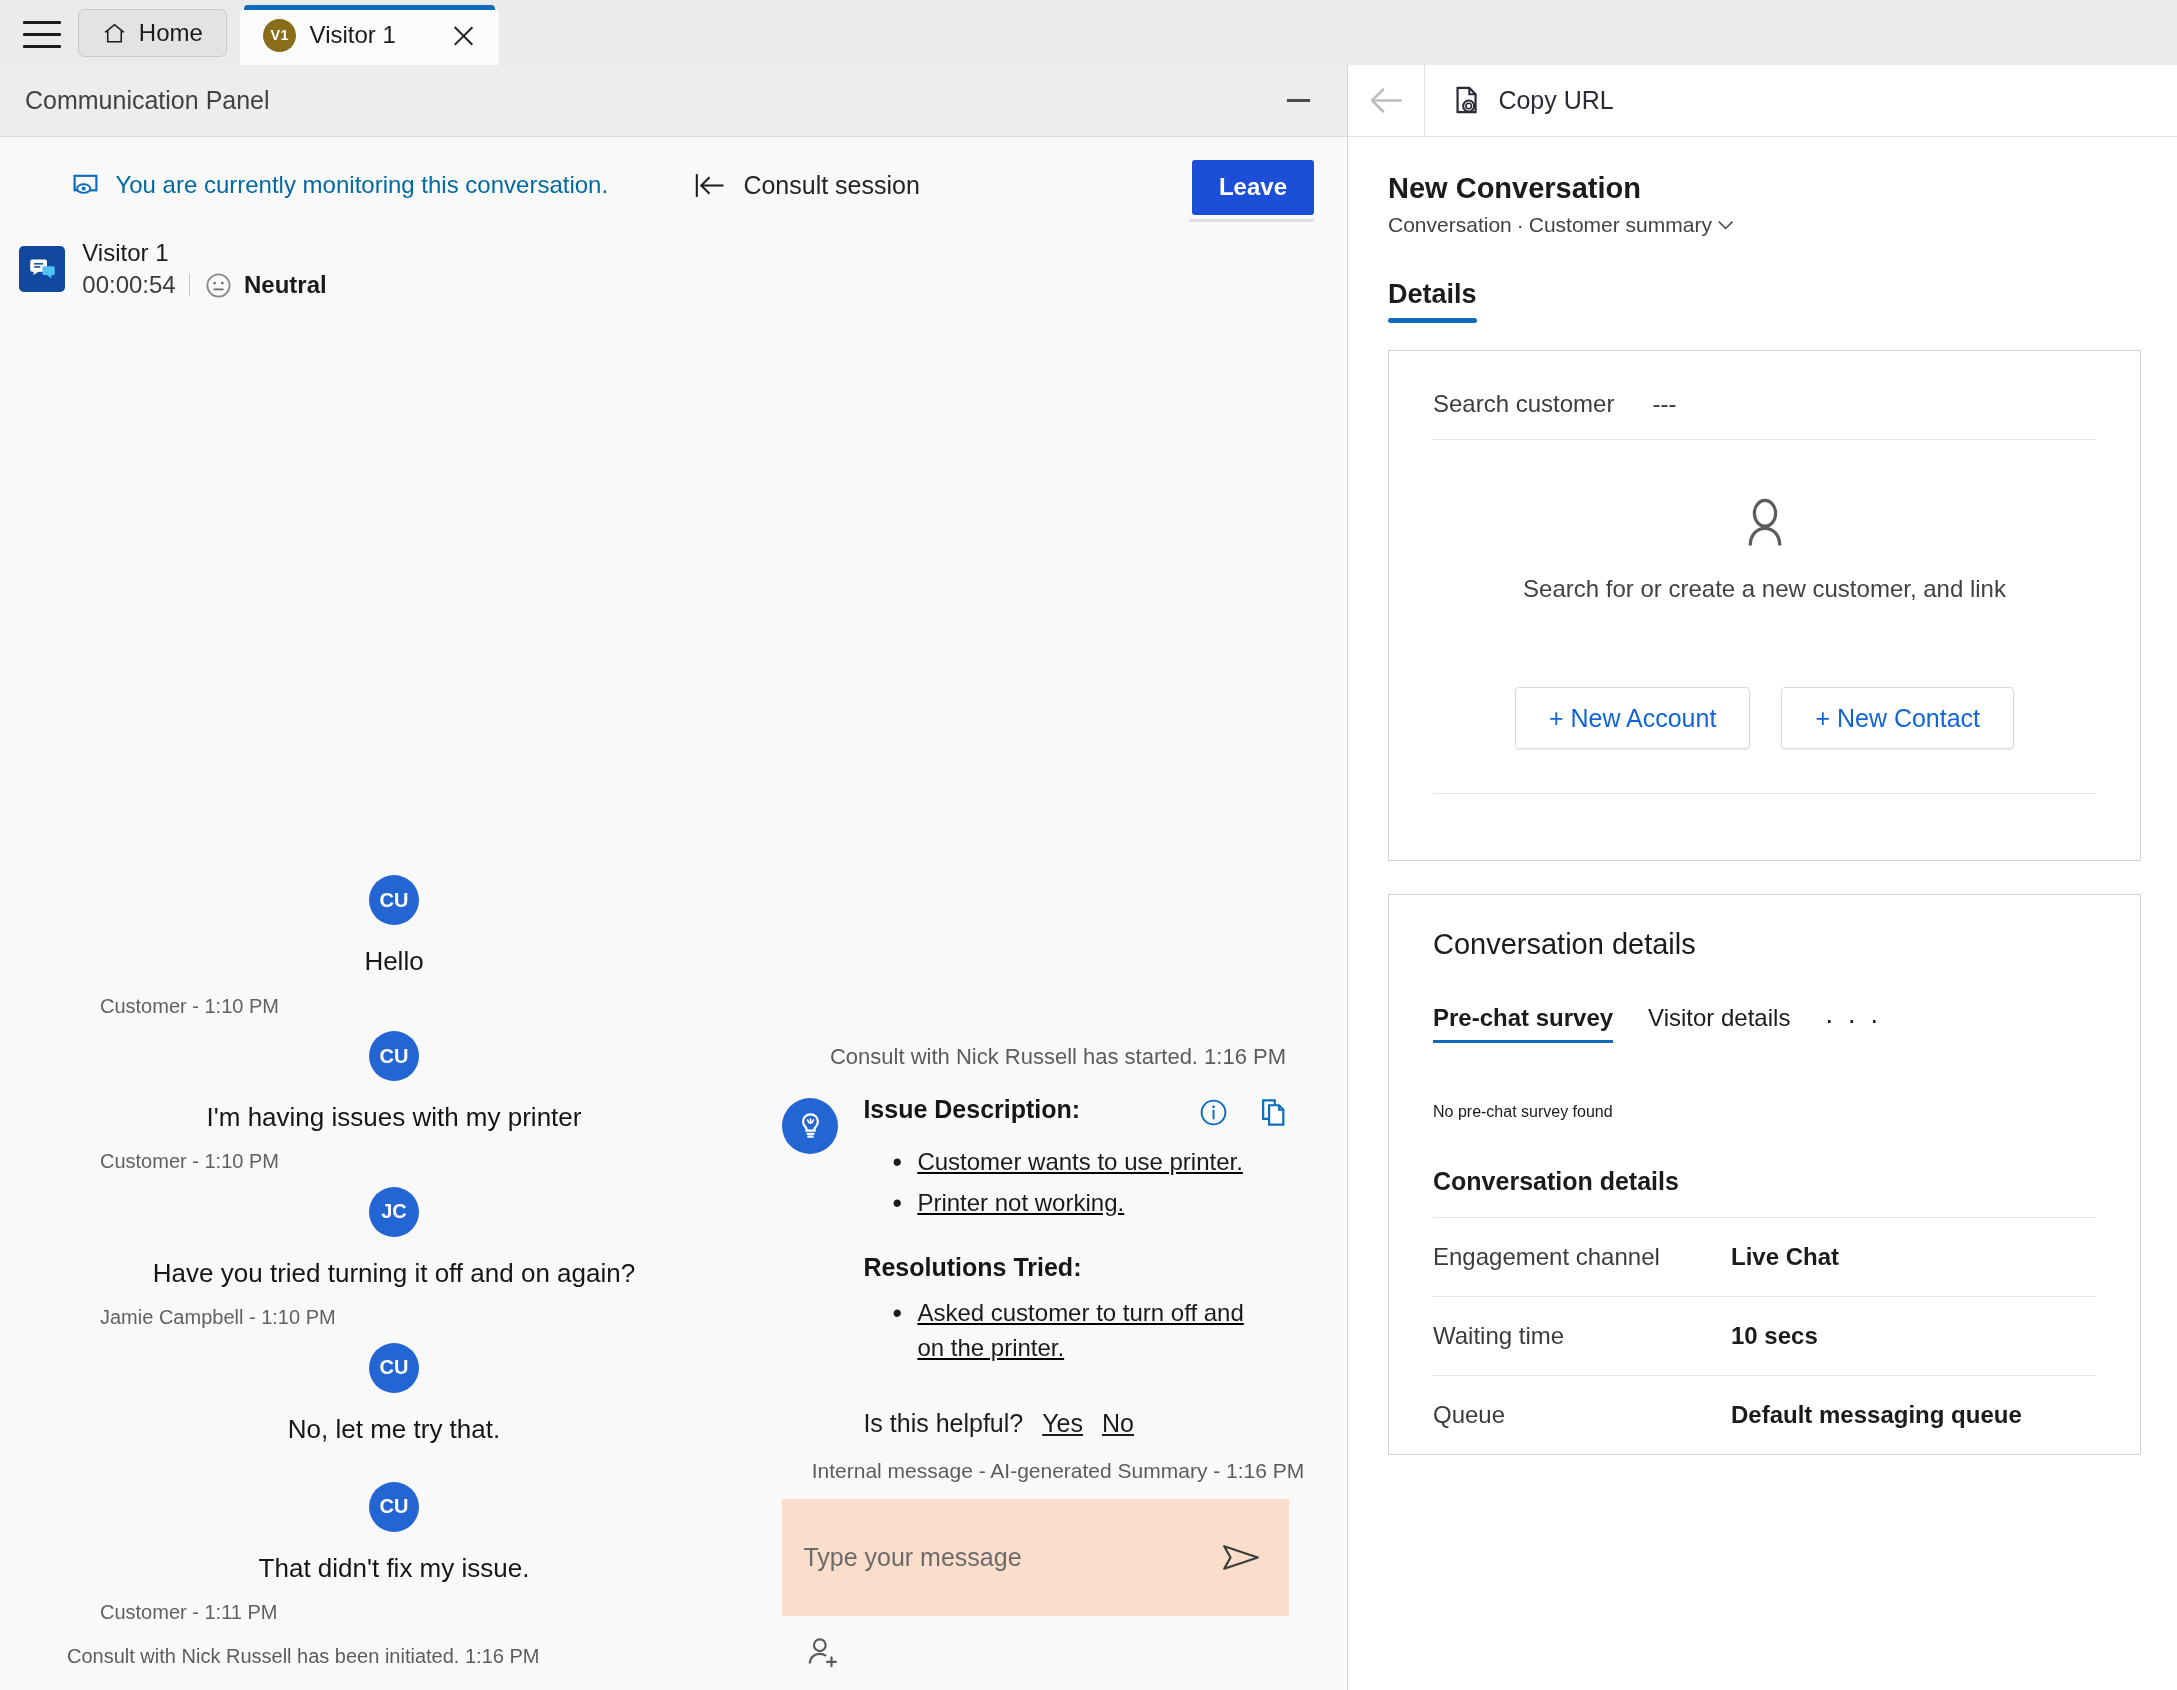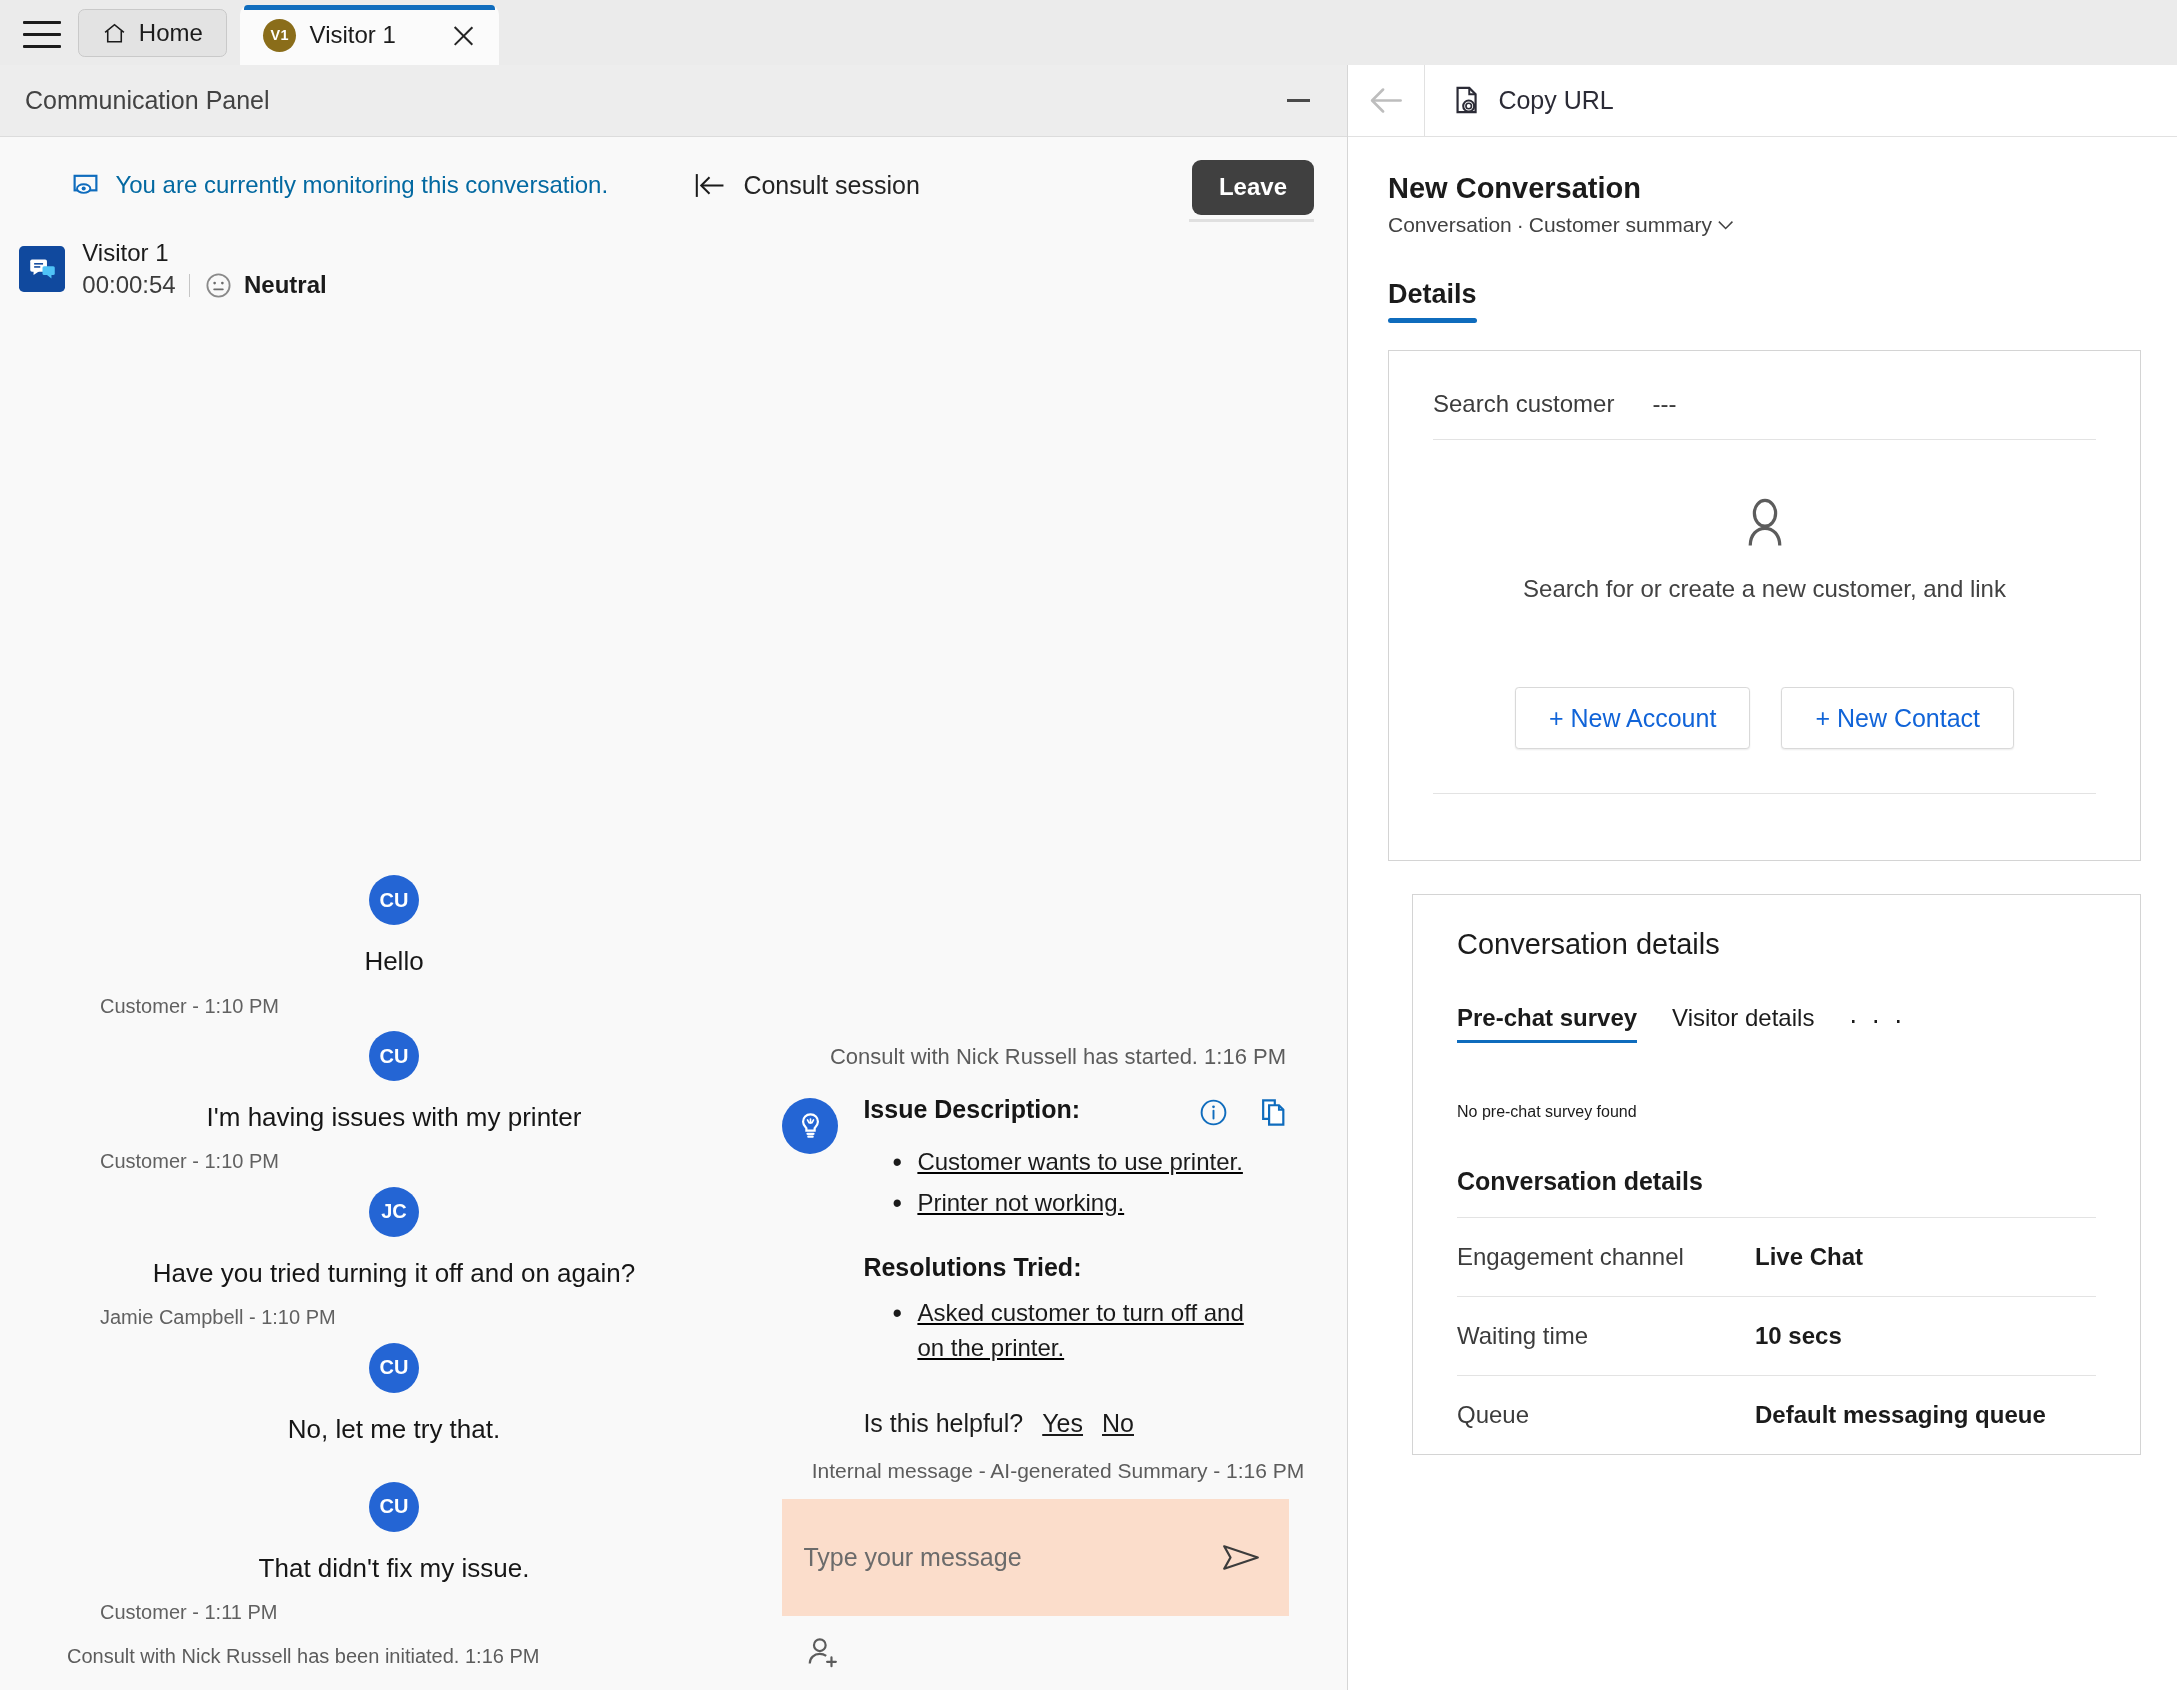--- a/index.html
+++ b/index.html
@@ -90,23 +90,23 @@
   }
   .monitor-note { display:flex; align-items:center; gap: 15.4px; }
   .monitor-note .txt { font-size: 24px; color: #0369a1; }
   .consult-label {
     display:flex; align-items:center; gap: 17.3px;
     margin-left: 85px;
   }
   .consult-label .txt { font-size: 25px; color: #242424; }
   .leave-btn {
     position: absolute; right: 33px; top: 23px;
-    background: #404040; color: #fff;
+    background: #1d4ed8; color: #fff;
     font-size: 24px; font-weight: 600;
-    border: none; border-radius: 9px;
+    border: none; border-radius: 3px;
     padding: 13.4px 27px; cursor: pointer;
   }
   .leave-underline {
     position:absolute; right: 33px; bottom: 11.5px; width: 125px; height: 2.9px; background: #e0e0e0;
   }
 
   .visitor-row { display: flex; align-items: center; gap: 17.3px; padding: 5.8px 0 0 19px; background:#f9f9f9;}
   .visitor-icon {
     width: 46px; height: 46px; border-radius: 4.8px; background: #10499e;
     display:flex; align-items:center; justify-content:center; flex:none;
@@ -214,21 +214,21 @@
   .empty-text { font-size: 24px; color: #424242; margin-top: 15.4px; }
   .empty-btns { display:flex; justify-content:center; gap: 31px; margin-top: 84px; }
   .ghost-btn {
     background: #fff; border: 1px solid #d9d9d9; border-radius: 3.8px;
     font-size: 25px; color: #1164d8; padding: 15.4px 33px; cursor: pointer;
     box-shadow: 0 1px 1.9px rgba(0,0,0,.08);
     font-family: "Liberation Sans", sans-serif;
   }
   .empty-rule { border-top: 1px solid #e3e3e3; margin-top: 44px; height: 29px; }
 
-  .card2 { border: 1px solid #d4d4d4; margin-top: 33px; padding: 33px 44px 0 44px; margin-left: 24px; }
+  .card2 { border: 1px solid #d4d4d4; margin-top: 33px; padding: 33px 44px 0 44px; }
   .card2-title { font-size: 29px; color: #1b1b1b; }
   .subtabs { display:flex; align-items: flex-end; gap: 35px; margin-top: 38px; }
   .stab { font-size: 24px; color: #1b1b1b; padding-bottom: 11.5px; position: relative; cursor: pointer; }
   .stab.active { font-weight: 700; }
   .stab.active::after { content:""; position:absolute; left:0; right:0; bottom:0; height:3.8px; background:#0f6cbd; }
   .stab-more { font-size: 27px; color: #1b1b1b; letter-spacing: 3.8px; padding-bottom: 13.4px; cursor: pointer; }
   .nosurvey { font-size: 16px; color: #1b1b1b; padding: 60px 0 46px 0; }
   .cd-title { font-size: 25px; font-weight: 700; color: #1b1b1b; padding-bottom: 21px; }
   .cd-row { display:flex; align-items:center; border-top: 1px solid #e3e3e3; padding: 25px 0; }
   .cd-key { width: 298px; font-size: 24px; color: #3c3c3c; }

